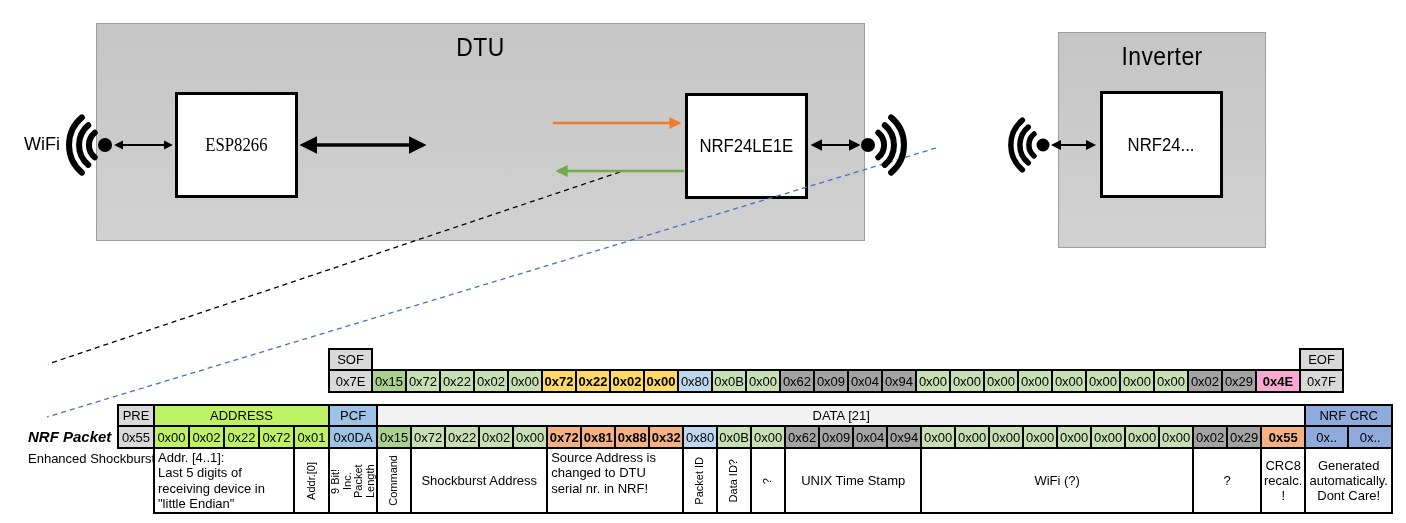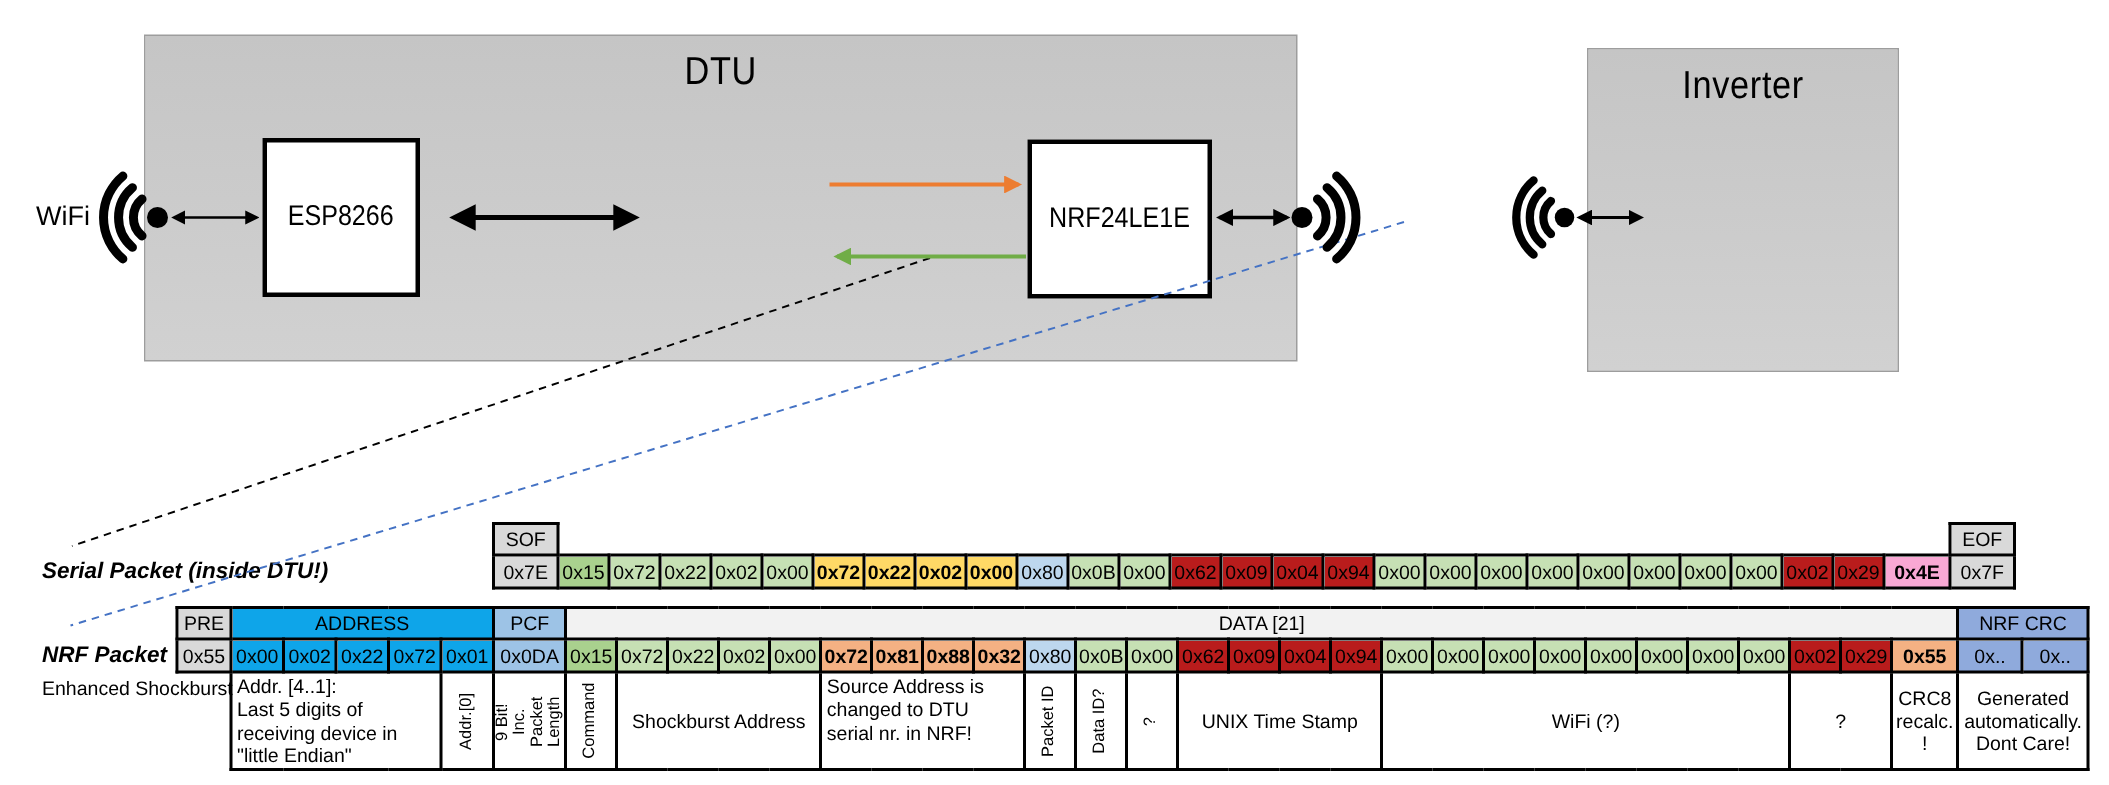--- a/index.html
+++ b/index.html
@@ -24,45 +24,48 @@
   td.empty{border:none;background:transparent;}
   tr.r-hdr td{height:21px;}
   tr.r-byte td{height:22px;}
   tr.r-ann td{height:57px;vertical-align:middle;}
   td.b{font-weight:bold;}
   td.ann{border:2px solid #000;background:#fff;font-size:12px;line-height:1.18;}
   td.ann.tleft{text-align:left;padding:1px 3px;vertical-align:top;}
   td.ann .prelines{white-space:pre-line;}
   .vtext{writing-mode:vertical-rl;transform:rotate(180deg);margin:0 auto;font-size:11px;line-height:1.05;white-space:pre-line;max-height:54px;}
   
-  .c-gray{background:#D9D9D9;} .c-graymid{background:#b91c1c;} .c-lightgray{background:#F2F2F2;}
-  .c-yellow{background:#0ea5e9;} .c-gold{background:#FFD966;} .c-orange{background:#f9a8d4;}
+  .c-gray{background:#D9D9D9;} .c-graymid{background:#a3a3a3;} .c-lightgray{background:#F2F2F2;}
+  .c-yellow{background:#bef264;} .c-gold{background:#FFD966;} .c-orange{background:#f9a8d4;}
   .c-salmon{background:#F4B183;}
   .c-bluepcf{background:#9DC3E6;} .c-bluepale{background:#BDD7EE;} .c-bluemed{background:#8FAADC;}
   .c-greendark{background:#A9D18E;} .c-greenlight{background:#C6E0B4;}
   .c-white{background:#FFFFFF;}
 </style>
 </head>
 <body>
 
 <div class="stage">
 
   <div class="graybox" style="left:96px;top:23px;width:767px;height:216px;">
     <div class="graybox-title"><span class="cond">DTU</span></div>
   </div>
 
   <div class="graybox" style="left:1058px;top:32px;width:206px;height:214px;">
     <div class="graybox-title"><span class="cond">Inverter</span></div>
   </div>
 
-  <div class="comp" style="left:175px;top:92px;width:105px;height:106px;">
+  <div class="comp" style="left:175px;top:92px;width:123px;height:106px;font-family:Liberation Serif, serif;">
       <span class="cond">ESP8266</span>
     </div>
   <div class="comp" style="left:685px;top:93px;width:123px;height:106px;">
       <span class="cond">NRF24LE1E</span>
+    </div>
+  <div class="comp" style="left:1100px;top:91px;width:123px;height:107px;">
+      <span class="cond">NRF24...</span>
     </div>
 
   <div class="wifi-label">WiFi</div>
 
   <svg class="overlay" width="1406" height="523" viewBox="0 0 1406 523">
     <defs>
       <marker id="ae" viewBox="0 0 10 10" refX="8" refY="5" markerWidth="5.2" markerHeight="5.2" orient="auto">
           <path d="M0,0 L10,5 L0,10 z" fill="#000"></path>
         </marker>
       <marker id="as" viewBox="0 0 10 10" refX="8" refY="5" markerWidth="5.2" markerHeight="5.2" orient="auto-start-reverse">
@@ -117,21 +120,20 @@
       <line x1="684" y1="171" x2="558" y2="171" stroke="#70AD47" stroke-width="2.6" marker-end="url(#aeg)"></line>
     </g>
     <g>
       <line x1="813" y1="145" x2="858" y2="145" stroke="#000" stroke-width="2.2" marker-start="url(#as)" marker-end="url(#ae)"></line>
     </g>
     <g>
       <line x1="1053" y1="145" x2="1094" y2="145" stroke="#000" stroke-width="2" marker-start="url(#as)" marker-end="url(#ae)"></line>
     </g>
   </svg>
 
-  <div class="pkt-label" style="left:28px;top:372px;">Serial Packet (inside DTU!)</div>
   <div class="pkt-label" style="left:28px;top:428px;">NRF Packet</div>
   <div class="sub-label" style="left:28px;top:451px;">Enhanced Shockburst</div>
 
   <table class="pkt" style="left:328px;top:348px;">
       <colgroup>
         <col style="width: 43px;">
         <col style="width: 34px;">
         <col style="width: 34px;">
         <col style="width: 34px;">
         <col style="width: 34px;">

